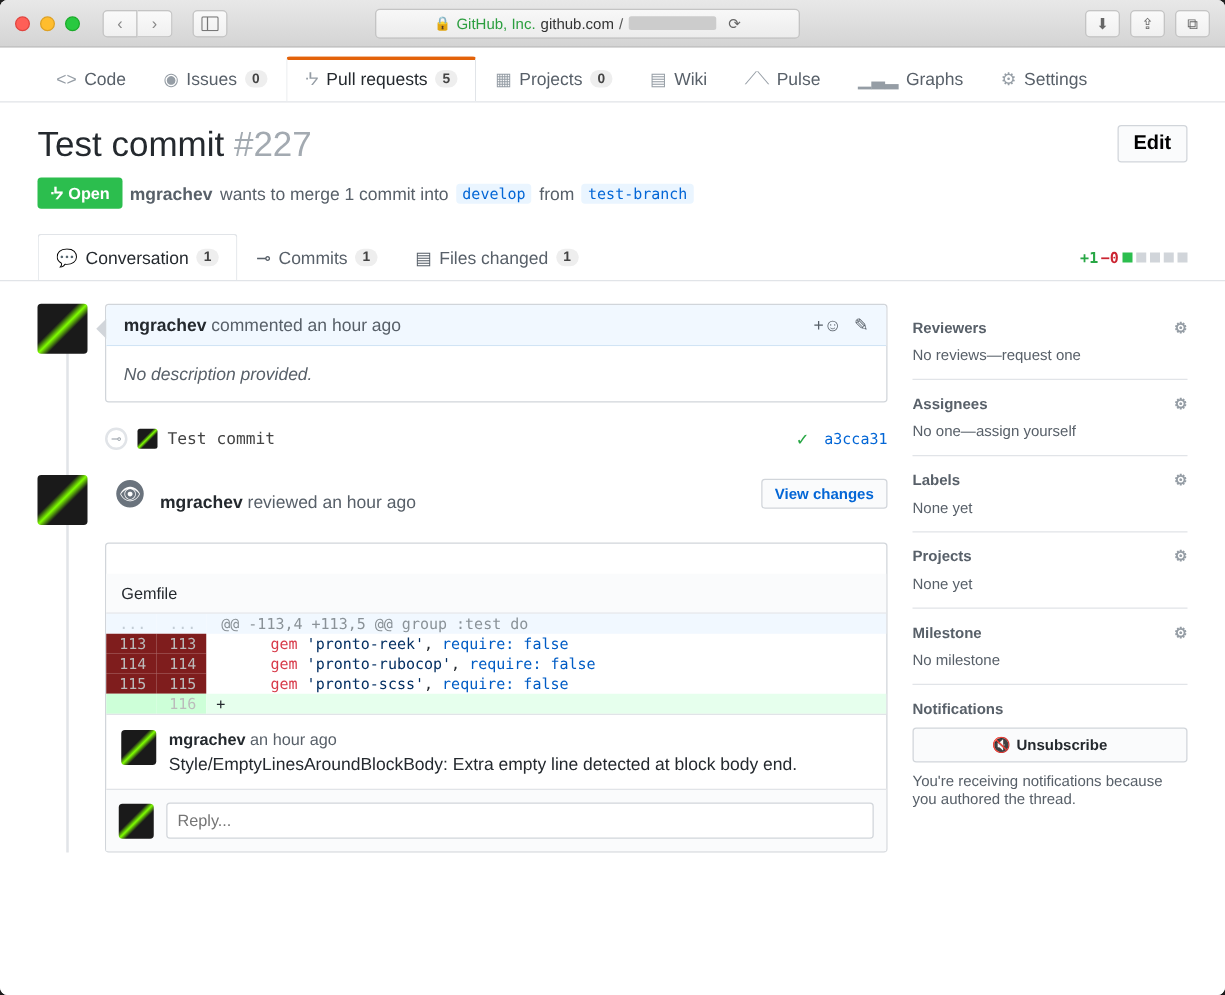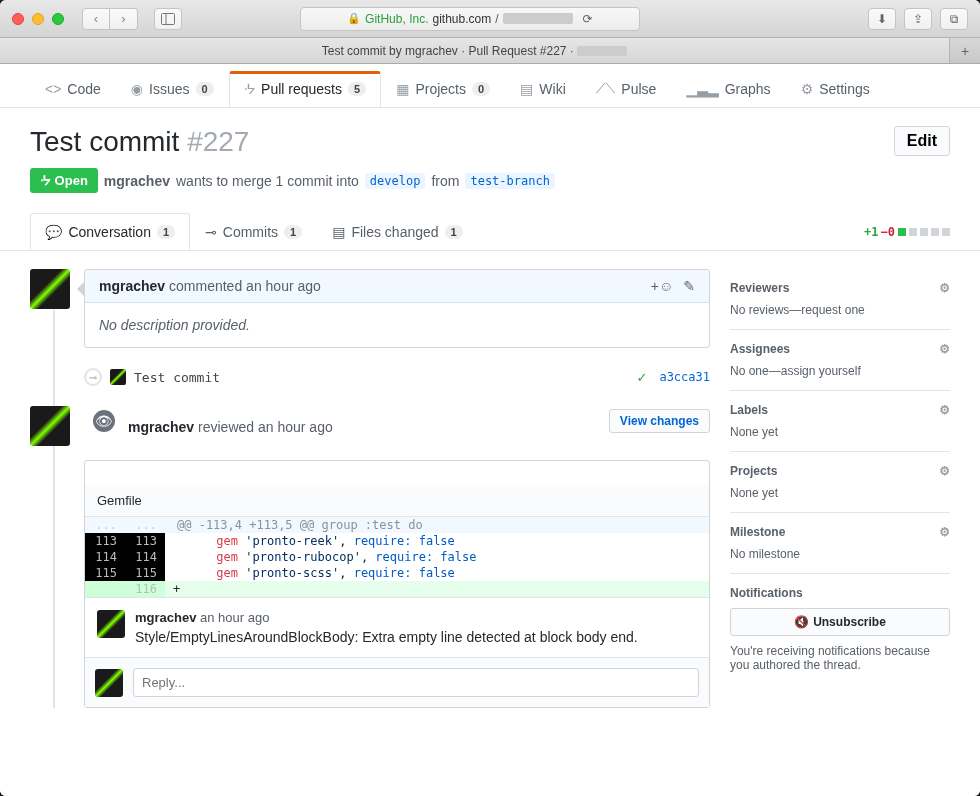--- a/index.html
+++ b/index.html
@@ -70,21 +70,21 @@
 .commit-check{color:#28a745;}
 .review-head{display:flex;align-items:center;gap:10px;}
 .review-badge{width:28px;height:28px;border-radius:50%;background:#6a737d;color:#fff;display:flex;align-items:center;justify-content:center;border:3px solid #fff;margin-left:6px;}
 .review-text{color:#586069;margin-top:13px;}
 .review-text .author{color:#24292e;font-weight:600;}
 .view-changes{margin-left:auto;background:#fafbfc;border:1px solid #d1d5da;border-radius:3px;padding:4px 10px;font-size:12px;color:#0366d6;font-weight:600;}
 .file-box{margin-top:14px;border:1px solid #d1d5da;border-radius:3px;margin-left:54px;}
 .file-head{padding:8px 12px;background:#fafbfc;border-bottom:1px solid #e1e4e8;font-size:13px;margin-top:24px;}
 .diff-table{width:100%;border-collapse:collapse;font-family:SFMono-Regular,Consolas,monospace;font-size:12px;}
 .diff-table td{padding:1px 8px;white-space:pre;}
-.ln{width:40px;text-align:right;color:#bbb;background:#000000;user-select:none;}
+.ln{width:40px;text-align:right;color:#bbb;background:#7f1d1d;user-select:none;}
 .hunk td{background:#f1f8ff;color:#8a9298;}
 .hunk .ln{background:#f1f8ff;color:#c4cdd6;}
 .add-line td{background:#e6ffed;}
 .add-line .ln{background:#cdffd8;}
 .code-kw{color:#d73a49;}
 .code-str{color:#032f62;}
 .code-sym{color:#005cc5;}
 .inline-comment{padding:12px;border-top:1px solid #e1e4e8;display:flex;gap:10px;}
 .inline-comment .body{flex:1;font-size:14px;}
 .inline-comment .meta{color:#586069;font-size:13px;}
@@ -126,26 +126,20 @@
         <span>/</span>
       <span class="redact"></span>
       <span class="reload">⟳</span>
     </div>
     <div class="tb-right">
       <div class="tb-icon">⬇</div>
       <div class="tb-icon">⇪</div>
       <div class="tb-icon">⧉</div>
     </div>
   </div>
-  <div class="tab-bar">
-    <div class="browser-tab">
-      <span>Test commit by mgrachev · Pull Request #227 ·</span>&nbsp;<span class="redact" style="width:50px;height:10px;"></span>
-    </div>
-    <div class="tab-plus">+</div>
-  </div>
 
   <div class="content">
     <div class="repo-nav">
       <div class="repo-tab">
           <span class="icon">&lt;&gt;</span>
           <span>Code</span>
         </div>
       <div class="repo-tab">
           <span class="icon">◉</span>
           <span>Issues</span>

